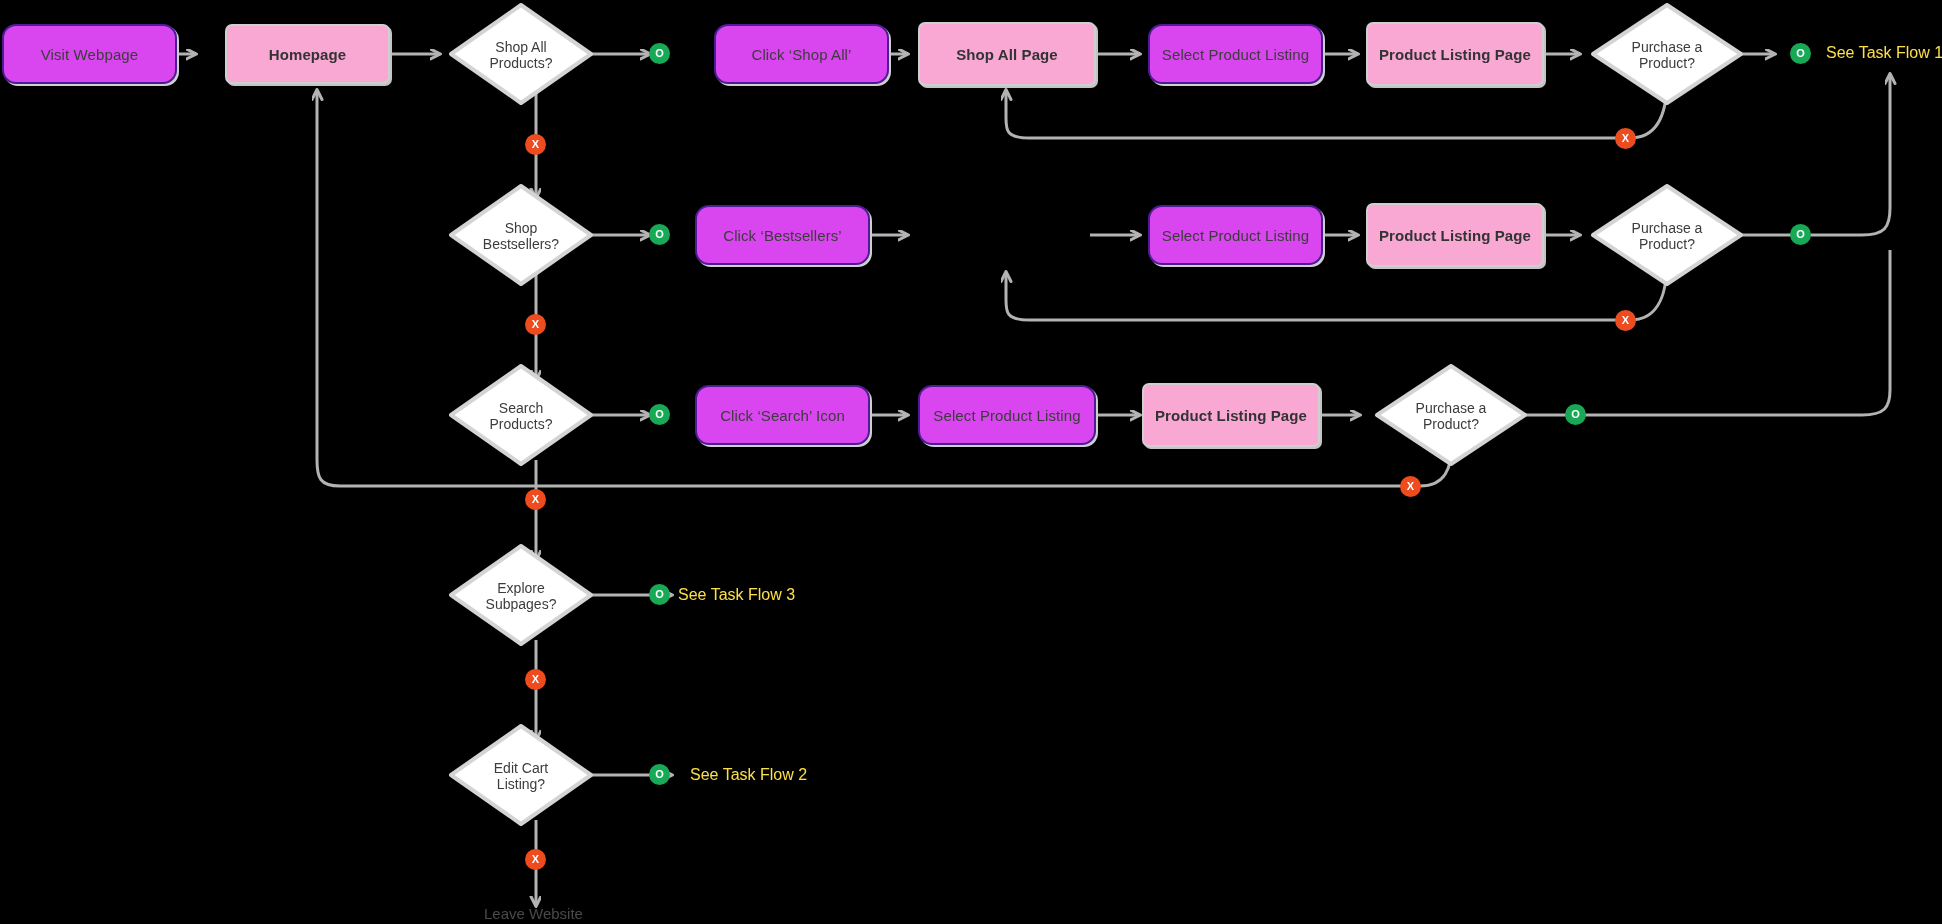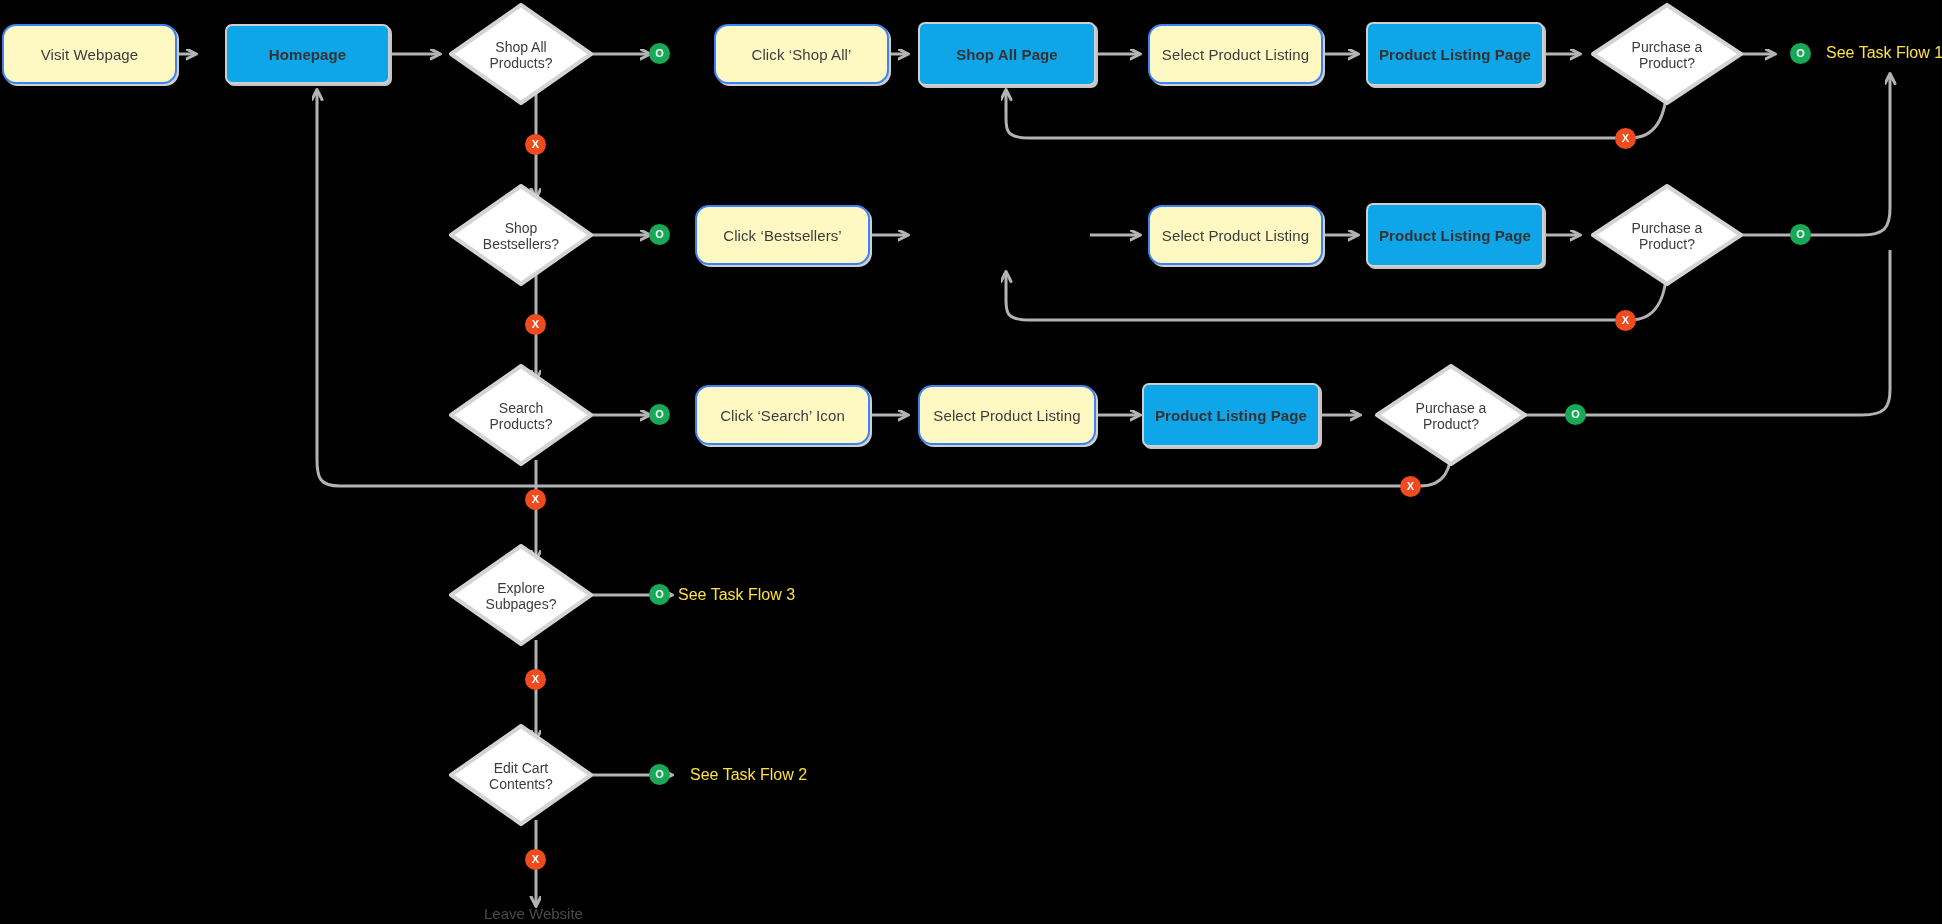--- a/index.html
+++ b/index.html
@@ -30,27 +30,27 @@
     display: flex;
     align-items: center;
     justify-content: center;
     text-align: center;
     color: #3c3c3c;
     font-size: 15px;
     line-height: 17px;
     letter-spacing: 0.1px;
   }
   .node.terminator {
-    background: #fef9c3;
-    border: 2px solid #3b82f6;
+    background: #d946ef;
+    border: 2px solid #4c1d95;
     border-radius: 14px;
     box-shadow: 2px 2px 0 0 #cfcfcf;
   }
   .node.page {
-    background: #0ea5e9;
+    background: #f9a8d4;
     border: 2px solid #cfcfcf;
     border-radius: 7px;
     box-shadow: 2px 2px 0 0 #c4c4c4;
     font-weight: bold;
     color: #333333;
   }
   .diamond-wrap {
     position: absolute;
   }
   .diamond-wrap svg {
@@ -289,21 +289,21 @@
   <div class="ref-label" style="left:678px; top:586px;">
     <span>See Task Flow 3</span>
   </div>
 
   <div class="diamond-wrap" style="left:448px; top:723px; width:146px; height:105px;">
     <svg width="146" height="105">
         <polygon points="73,3 143,52 73,101 3,52" fill="#ffffff" stroke="#d4d4d4" stroke-width="4" stroke-linejoin="round"></polygon>
       </svg>
     <div class="diamond-label">
       <span style="white-space:pre-line">Edit Cart
-Contents?</span>
+Listing?</span>
     </div>
   </div>
 
   <div class="ref-label" style="left:690px; top:766px;">
     <span>See Task Flow 2</span>
   </div>
 
   <div class="end-label" style="left:484px; top:905px;">
     <span>Leave Website</span>
   </div>

